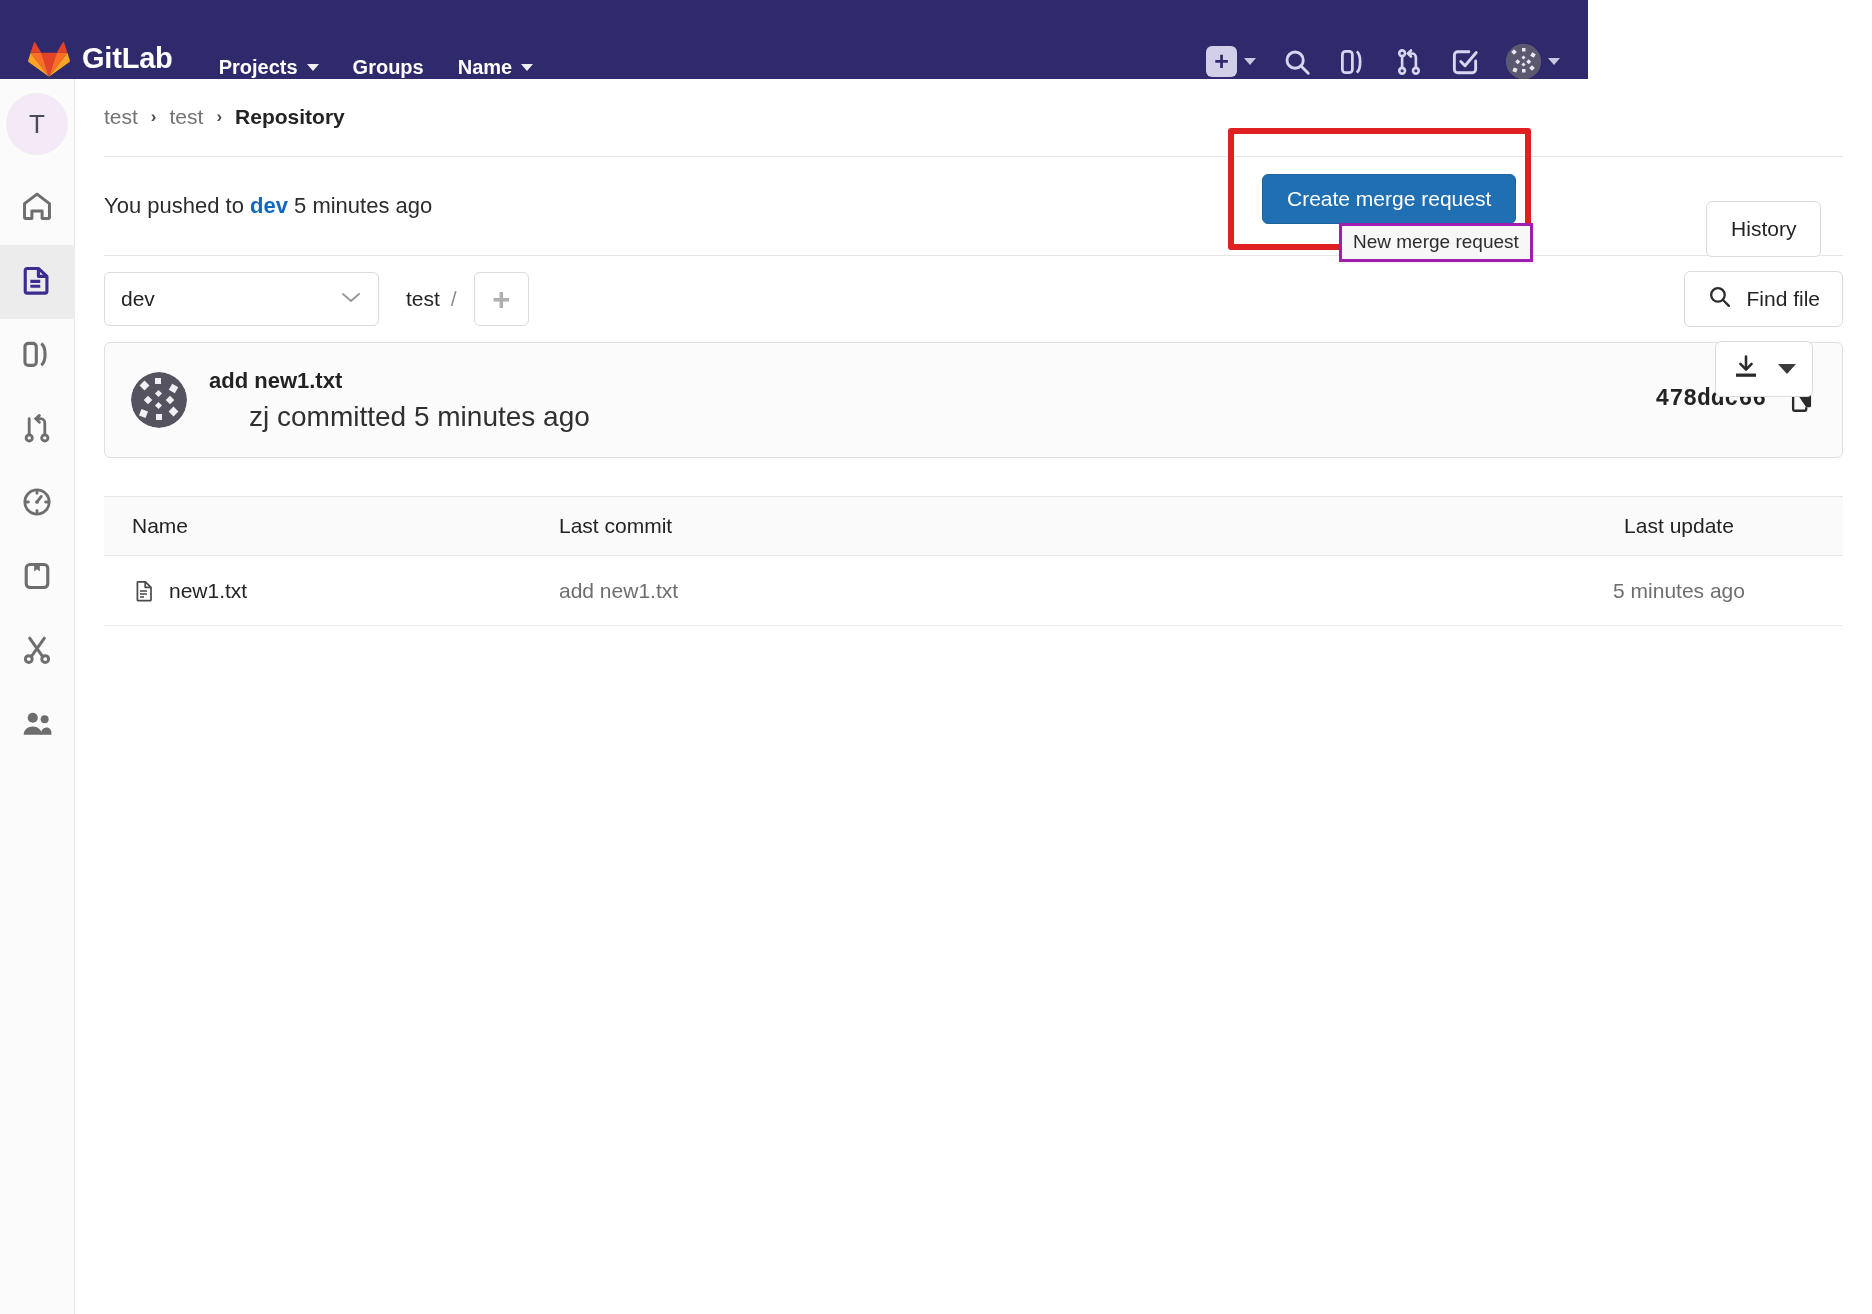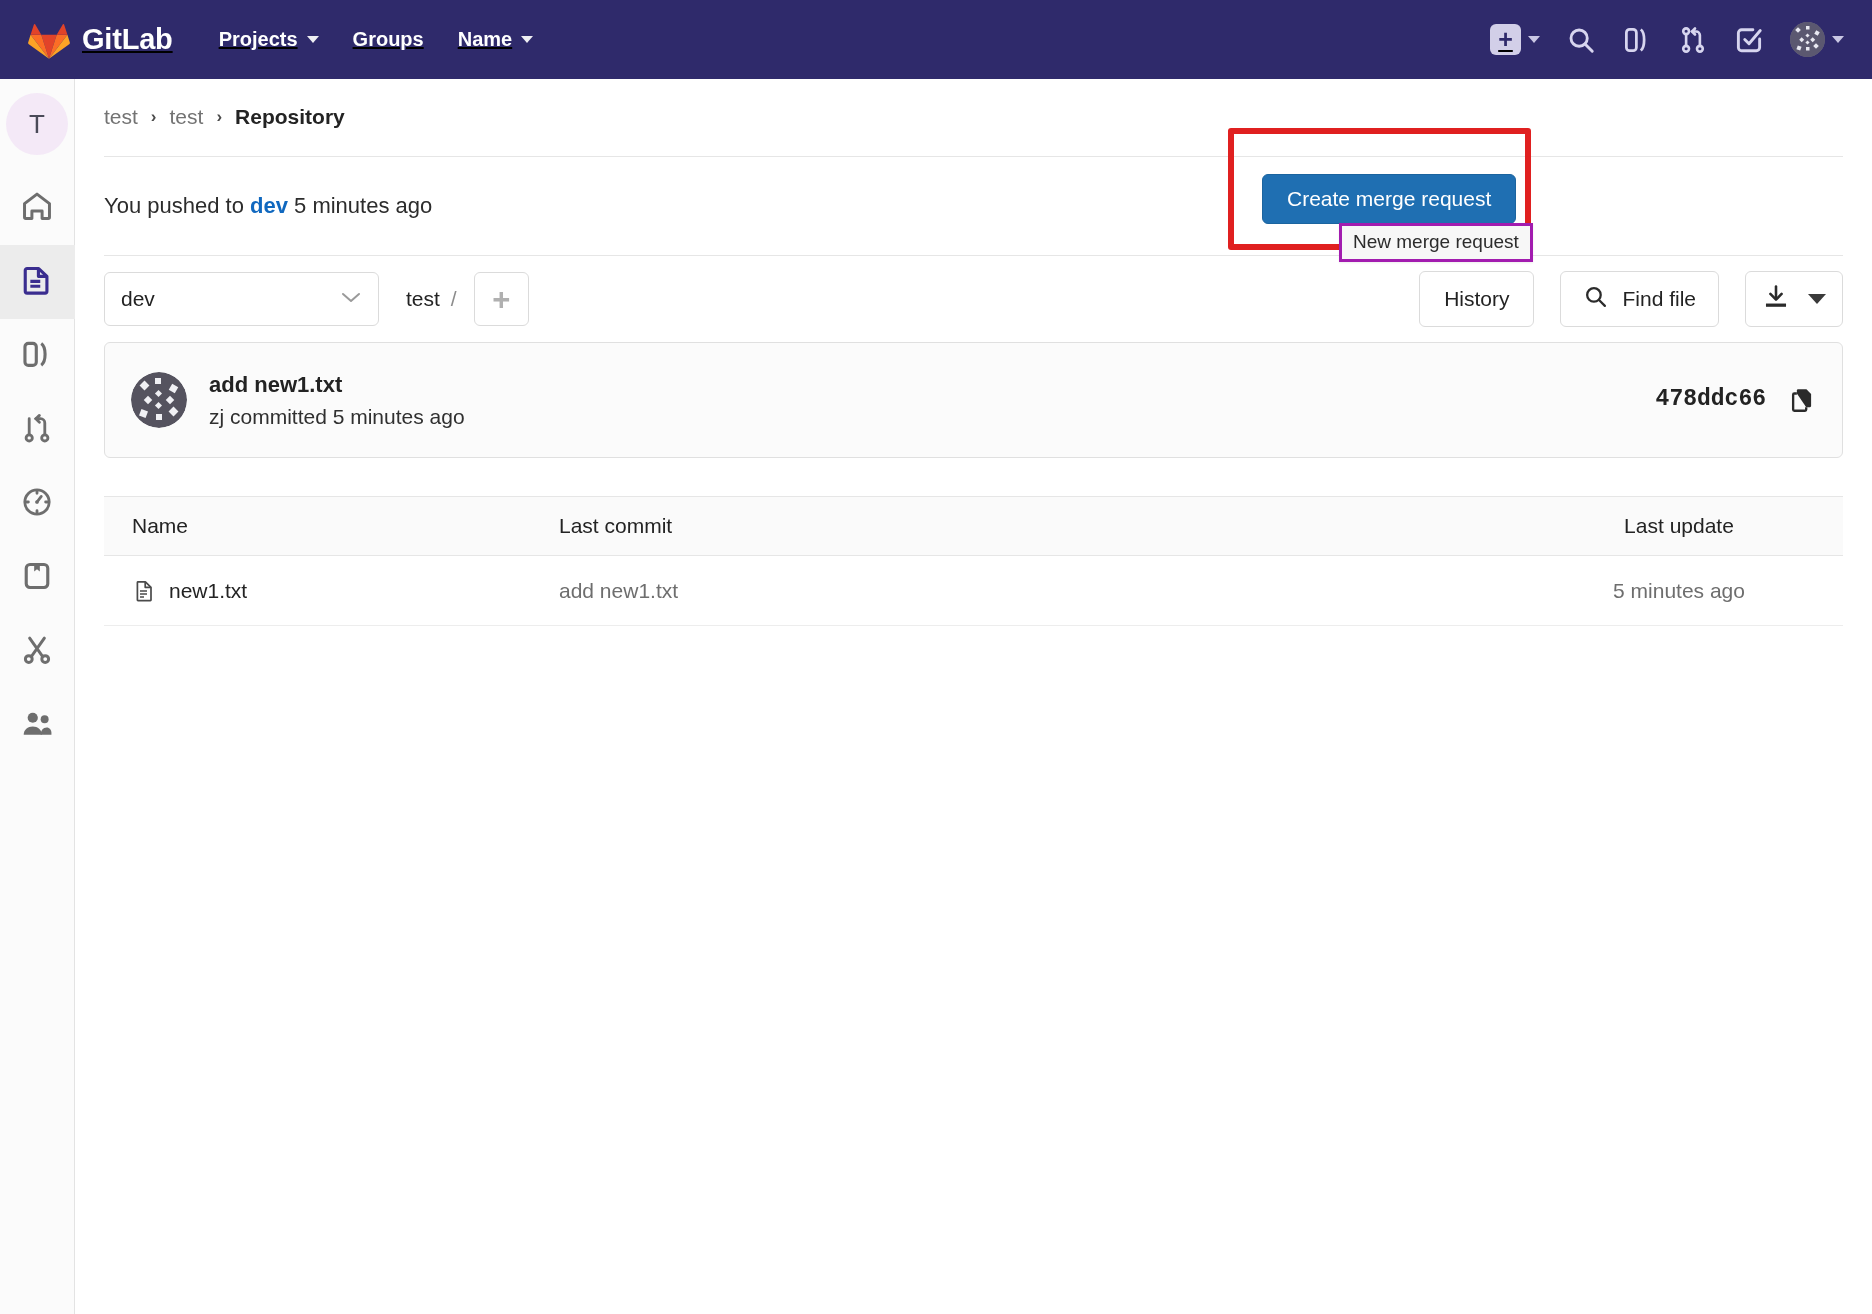--- a/index.html
+++ b/index.html
@@ -8,23 +8,23 @@
     width: 1872px; height: 1314px;
     background: #fff;
     font-family: "Liberation Sans", sans-serif;
     -webkit-font-smoothing: antialiased;
   }
   .app { position: relative; width: 1872px; height: 1314px; overflow: hidden; }
 
   
   .navbar {
     position: absolute; top: 0; left: 0;
-    width: 1872px; height: 79px;
+    width: 1588px; height: 79px;
     background: #2f2a6b;
-    display: flex; align-items: center; text-decoration: underline;
+    display: flex; align-items: flex-end;
   }
   .brand { display: flex; align-items: center; margin-left: 28px; }
   .brand-logo { width: 42px; height: 42px; }
   .brand-name {
     color: #fff; font-size: 29px; font-weight: 700;
     margin-left: 12px; letter-spacing: -0.2px;
   }
   .nav-links { display: flex; align-items: center; margin-left: 46px; gap: 34px; }
   .nav-link {
     color: #fff; font-size: 20px; font-weight: 700;
@@ -177,21 +177,21 @@
   .plus-btn {
     margin-left: 17px;
     width: 55px; height: 54px;
     border: 1px solid #dbdbdb; border-radius: 6px;
     background: #fff; color: #b0b0b0;
     display: flex; align-items: center; justify-content: center;
     font-size: 31px; font-weight: 700; line-height: 1;
     cursor: pointer;
   }
   .toolbar-right {
-    margin-left: auto; display: flex; align-items: center; gap: 26px;
+    margin-left: auto; display: flex; align-items: center; gap: 14px; flex-direction: column;
   }
   .btn-history { height: 56px; padding: 0 24px; font-size: 21px; }
   .btn-find {
     height: 56px; padding: 0 22px; font-size: 21px;
     gap: 14px;
   }
   .btn-download {
     height: 56px; padding: 0 16px; gap: 18px;
   }
   .caret-solid {
@@ -212,21 +212,21 @@
   }
   .commit-avatar {
     width: 56px; height: 56px; border-radius: 50%;
     overflow: hidden; flex: none;
   }
   .commit-meta { margin-left: 22px; }
   .commit-title {
     font-size: 22px; font-weight: 700; color: #232323;
     margin-bottom: 7px;
   }
-  .commit-sub { font-size: 21px; color: #303030; }
+  .commit-sub { font-size: 28px; color: #303030; margin-left: 40px; }
   .commit-right {
     margin-left: auto; display: flex; align-items: flex-start; gap: 22px;
   }
   .sha {
     font-family: "Liberation Mono", monospace;
     font-size: 23px; font-weight: 700; color: #232323;
   }
   .copy-icon { color: #2b2b2b; cursor: pointer; display: flex; }
 
   

